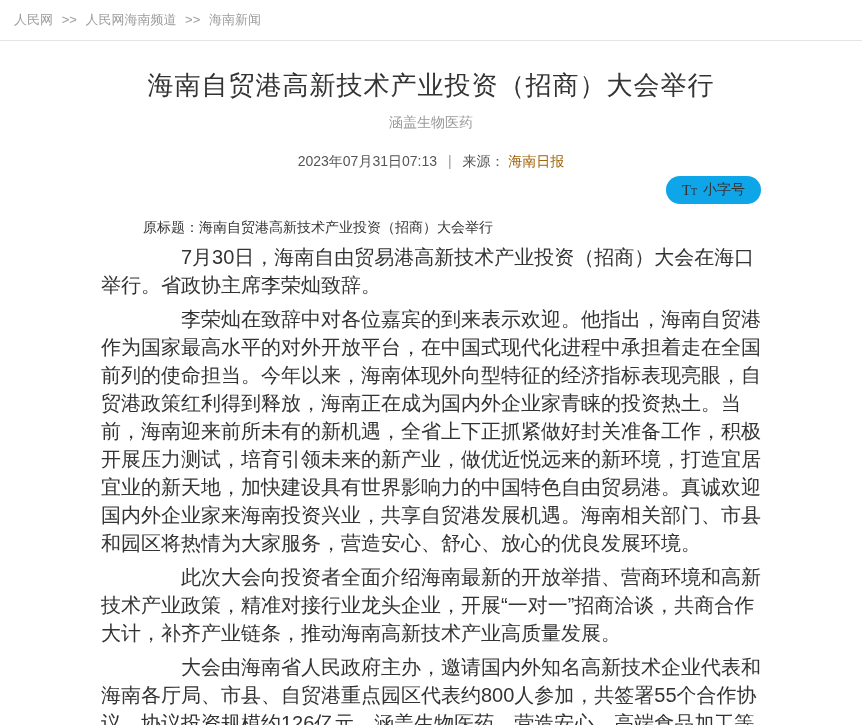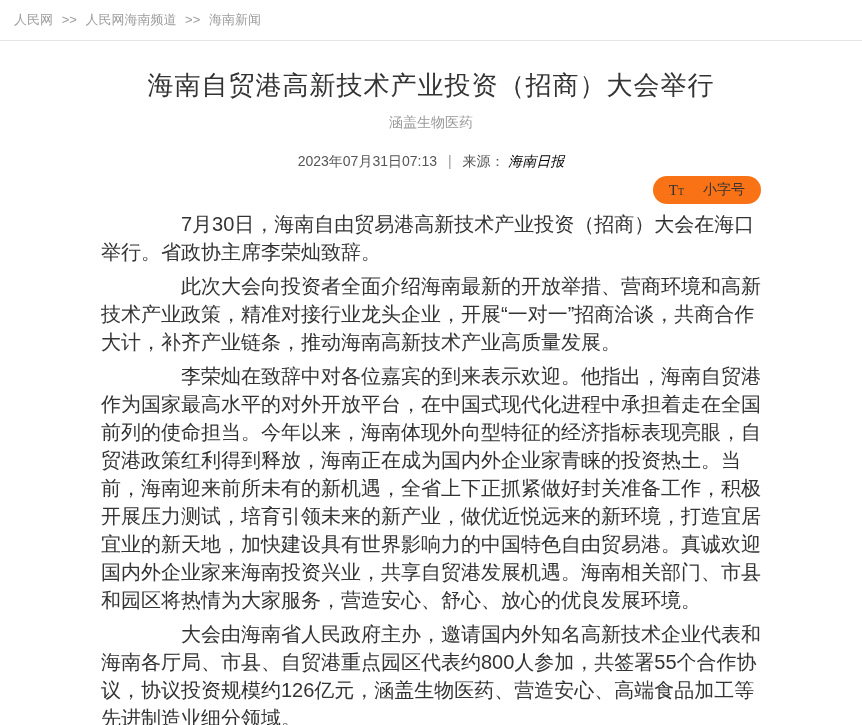--- a/index.html
+++ b/index.html
@@ -37,32 +37,32 @@
     font-size: 14px;
     color: #999;
   }
   .article-meta {
     margin-top: 21px;
     text-align: center;
     font-size: 14px;
     color: #555;
   }
   .article-meta .meta-sep { margin: 0 7px; color: #999; }
-  .article-meta .source-name { color: #000000; cursor: pointer; font-style: italic; }
+  .article-meta .source-name { color: #a16207; cursor: pointer; }
 
   .toolbar {
     margin-top: 5px;
     display: flex;
     justify-content: flex-end;
   }
   .font-size-btn {
     display: inline-flex;
     align-items: center;
-    gap: 19px;
-    background: #f97316;
+    gap: 6px;
+    background: #0ea5e9;
     border: none;
     border-radius: 14px;
     padding: 5px 16px;
     font-size: 14px;
     color: #333;
     cursor: pointer;
     font-family: "Liberation Sans", sans-serif;
   }
   .tt-icon { font-family: "Liberation Serif", serif; color: #333; line-height: 1; }
   .tt-icon .t-large { font-size: 15px; }
@@ -109,22 +109,23 @@
     <span class="source-name">海南日报</span>
   </div>
 
   <div class="toolbar">
     <button class="font-size-btn">
       <span class="tt-icon"><span class="t-large">T</span><span class="t-small">T</span></span>
       <span>小字号</span>
     </button>
   </div>
 
+  <p class="orig-title"><span>原标题：</span><span>海南自贸港高新技术产业投资（招商）大会举行</span></p>
 
   <div class="article-body">
     <p>7月30日，海南自由贸易港高新技术产业投资（招商）大会在海口举行。省政协主席李荣灿致辞。</p>
+    <p>李荣灿在致辞中对各位嘉宾的到来表示欢迎。他指出，海南自贸港作为国家最高水平的对外开放平台，在中国式现代化进程中承担着走在全国前列的使命担当。今年以来，海南体现外向型特征的经济指标表现亮眼，自贸港政策红利得到释放，海南正在成为国内外企业家青睐的投资热土。当前，海南迎来前所未有的新机遇，全省上下正抓紧做好封关准备工作，积极开展压力测试，培育引领未来的新产业，做优近悦远来的新环境，打造宜居宜业的新天地，加快建设具有世界影响力的中国特色自由贸易港。真诚欢迎国内外企业家来海南投资兴业，共享自贸港发展机遇。海南相关部门、市县和园区将热情为大家服务，营造安心、舒心、放心的优良发展环境。</p>
     <p>此次大会向投资者全面介绍海南最新的开放举措、营商环境和高新技术产业政策，精准对接行业龙头企业，开展“一对一”招商洽谈，共商合作大计，补齐产业链条，推动海南高新技术产业高质量发展。</p>
-    <p>李荣灿在致辞中对各位嘉宾的到来表示欢迎。他指出，海南自贸港作为国家最高水平的对外开放平台，在中国式现代化进程中承担着走在全国前列的使命担当。今年以来，海南体现外向型特征的经济指标表现亮眼，自贸港政策红利得到释放，海南正在成为国内外企业家青睐的投资热土。当前，海南迎来前所未有的新机遇，全省上下正抓紧做好封关准备工作，积极开展压力测试，培育引领未来的新产业，做优近悦远来的新环境，打造宜居宜业的新天地，加快建设具有世界影响力的中国特色自由贸易港。真诚欢迎国内外企业家来海南投资兴业，共享自贸港发展机遇。海南相关部门、市县和园区将热情为大家服务，营造安心、舒心、放心的优良发展环境。</p>
     <p>大会由海南省人民政府主办，邀请国内外知名高新技术企业代表和海南各厅局、市县、自贸港重点园区代表约800人参加，共签署55个合作协议，协议投资规模约126亿元，涵盖生物医药、营造安心、高端食品加工等先进制造业细分领域。</p>
     <p>省领导周红波、罗增斌、倪强、谢京出席大会。（记者罗霞 邵长春 周晓梦）</p>
   </div>
 
 </div>
 
 </body></html>

